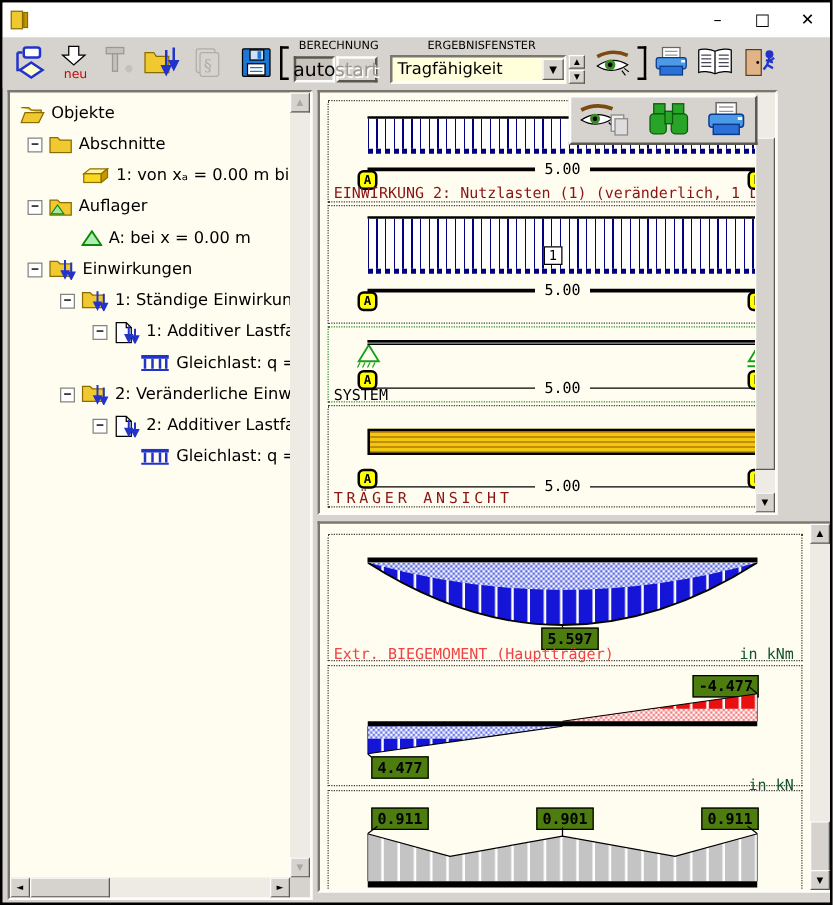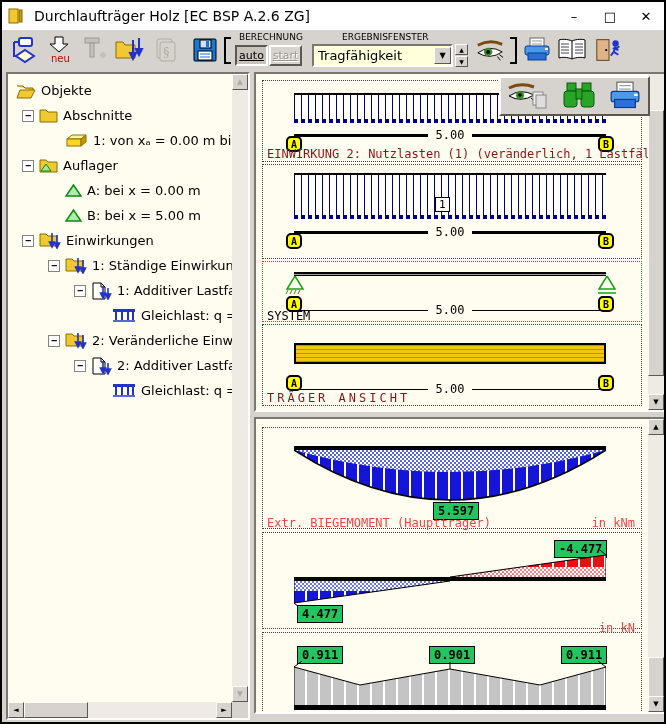--- a/index.html
+++ b/index.html
@@ -12,36 +12,36 @@
   #titlebar{position:absolute;left:0;top:0;width:662px;height:28px;background:#fff;display:flex;align-items:center;}
   #titlebar .ttl{font-size:14px;color:#000;margin-left:8px;white-space:nowrap;}
   .wbtn{width:36px;height:26px;display:flex;align-items:center;justify-content:center;font-size:13px;color:#000;}
 
   
   #toolbar{position:absolute;left:0;top:28px;width:662px;height:40px;background:#d6d3ce;}
   .tbico{position:absolute;top:5px;width:30px;height:30px;display:flex;align-items:center;justify-content:center;}
   .bracket{position:absolute;top:7px;width:7px;height:27px;border:2px solid #000;}
   .bracket.l{border-right:none;} .bracket.r{border-left:none;}
   .grplab{position:absolute;top:2px;font-size:9px;color:#000;letter-spacing:0px;}
-  .tbtn{position:absolute;top:15px;width:33px;height:21px;font-size:11px;display:flex;align-items:center;justify-content:center;
-        background:#d6d3ce;border:2px solid;border-color:#fdfdfb #5a5850 #5a5850 #fdfdfb;text-decoration:underline;}
+  .tbtn{position:absolute;top:15px;width:33px;height:21px;font-size:15px;display:flex;align-items:center;justify-content:center;
+        background:#d6d3ce;border:2px solid;border-color:#fdfdfb #5a5850 #5a5850 #fdfdfb;}
   .tbtn.pressed{background:#c8c4bd;border-color:#5a5850 #fdfdfb #fdfdfb #5a5850;}
   .tbtn.disabled{color:#9b9890;text-shadow:1px 1px 0 #fff;}
   #combo{position:absolute;left:310px;top:14px;width:141px;height:23px;background:#ffffdc;
          border:2px solid;border-color:#7a7770 #fdfdfb #fdfdfb #7a7770;display:flex;align-items:center;}
   #combo .val{flex:1;font-size:13px;padding-left:4px;white-space:nowrap;overflow:hidden;}
   #combo .dd{width:17px;height:17px;background:#d6d3ce;border:1px solid;border-color:#fdfdfb #5a5850 #5a5850 #fdfdfb;
              display:flex;align-items:center;justify-content:center;font-size:8px;}
   .spinbtn{position:absolute;left:453px;width:13px;height:11px;background:#d6d3ce;border:1px solid;
            border-color:#fdfdfb #5a5850 #5a5850 #fdfdfb;display:flex;align-items:center;justify-content:center;font-size:6px;}
 
   
   .panel{position:absolute;background:#fffdf0;border:2px solid;border-color:#7a7770 #fdfdfb #fdfdfb #7a7770;overflow:hidden;}
   #treepanel{left:4px;top:70px;width:244px;height:648px;}
-  #viewtop{left:252px;top:70px;width:412px;height:340px;}
+  #viewtop{left:252px;top:70px;width:368px;height:340px;}
   #viewbottom{left:252px;top:415px;width:412px;height:297px;}
 
   
   .sbtn{position:absolute;width:16px;height:16px;background:#d6d3ce;border:1px solid;
         border-color:#fdfdfb #5a5850 #5a5850 #fdfdfb;display:flex;align-items:center;justify-content:center;
         font-size:7px;color:#000;}
   .sbtn.dis{color:#aaa79f;}
   .track{position:absolute;background:#edebe4;}
   .thumb{position:absolute;background:#d6d3ce;border:1px solid;border-color:#fdfdfb #5a5850 #5a5850 #fdfdfb;}
 
@@ -52,54 +52,53 @@
              justify-content:center;font:bold 10px "DejaVu Sans Mono",monospace;margin-right:5px;flex:none;line-height:1;}
   .trow .spc{width:17px;flex:none;}
   .trow svg{margin-right:5px;flex:none;}
   .tlabel{font-size:13px;color:#000;}
 
   
   .sect{position:absolute;left:6px;width:380px;border:1px dotted #404040;}
   .sect.green{border-color:#2e8b2e;}
   .cap{position:absolute;left:4px;font:12px "DejaVu Sans Mono",monospace;color:#8b1414;white-space:nowrap;}
   .cap.black{color:#000;}
-  .unit{position:absolute;right:6px;font:12px "DejaVu Sans Mono",monospace;color:#ef4444;}
+  .unit{position:absolute;right:6px;font:12px "DejaVu Sans Mono",monospace;color:#14532d;}
   .loadblk{position:absolute;left:31px;width:312px;background:repeating-linear-gradient(90deg,#000080 0 1px,#fff 1px 7px);
            border-top:2px solid #000;}
   .loadblk::after{content:"";position:absolute;left:0;right:0;bottom:-4px;height:4px;
            background:repeating-linear-gradient(90deg,#000080 0 4px,transparent 4px 7px);}
   .llab{position:absolute;background:#fff;border:1px solid #000;font:11px "DejaVu Sans Mono",monospace;padding:0 3px;}
   .dim{position:absolute;left:31px;width:312px;display:flex;align-items:center;font:12px "DejaVu Sans Mono",monospace;color:#000;}
   .dim .bar{flex:1;height:3px;background:#000;}
   .dim.thin .bar{height:1px;}
   .dim .t{padding:0 8px;}
   .ab{position:absolute;width:16px;height:16px;background:#ff0;border:2px solid #000;border-radius:5px;
       display:flex;align-items:center;justify-content:center;font:bold 10px "DejaVu Sans Mono",monospace;color:#000;}
-  .vbox{position:absolute;background:#22c55e;border:1px solid #000;font:bold 12px "DejaVu Sans Mono",monospace;
+  .vbox{position:absolute;background:#4d7c0f;border:1px solid #000;font:bold 12px "DejaVu Sans Mono",monospace;
         color:#000;padding:1px 4px;white-space:nowrap;text-align:center;}
   .goldbeam{position:absolute;left:31px;width:312px;height:21px;border:2px solid #000;background:#f0c810;
         background-image:repeating-linear-gradient(0deg,rgba(160,90,0,.55) 0 1px,transparent 1px 4px);}
   .sysbeam{position:absolute;left:31px;width:312px;height:4px;border-top:2px solid #000;border-bottom:1px solid #000;background:#a0a0a0;}
 
   
   #floattb{position:absolute;right:14px;top:2px;width:151px;height:40px;background:#d6d3ce;
            border:2px solid;border-color:#fdfdfb #5a5850 #5a5850 #fdfdfb;display:flex;align-items:center;
            justify-content:space-around;}
 </style>
 </head>
 <body>
 
 <div id="win">
 
   <div id="titlebar">
     <svg width="18" height="16" style="margin-left:6px" viewBox="0 0 18 16">
       <rect x="1" y="1" width="9" height="14" fill="#f0c830" stroke="#8a6d00"></rect>
       <rect x="11" y="2" width="3" height="12" fill="#c89800" stroke="#8a6d00"></rect>
     </svg>
-    <span class="ttl">Durchlaufträger Holz [EC BSP A.2.6 ZG]</span>
     <div style="margin-left:auto;display:flex;">
       <div class="wbtn">–</div>
       <div class="wbtn">□</div>
       <div class="wbtn">✕</div>
     </div>
   </div>
 
   <div id="toolbar">
     <div class="tbico" style="left:8px">
       <svg width="28" height="28" viewBox="0 0 28 28">
@@ -248,27 +247,20 @@
       </div>
 
       <div class="trow" style="padding-left:40px">
         <span class="spc"></span>
         <svg width="17" height="14" viewBox="0 0 17 14">
           <polygon points="8.5,1 1,12 16,12" fill="#b0ecb0" stroke="#0a8a0a" stroke-width="1.5"></polygon>
         </svg>
         <span class="tlabel">A: bei x = 0.00 m</span>
       </div>
 
-      <div class="trow" style="padding-left:40px">
-        <span class="spc"></span>
-        <svg width="17" height="14" viewBox="0 0 17 14">
-          <polygon points="8.5,1 1,12 16,12" fill="#b0ecb0" stroke="#0a8a0a" stroke-width="1.5"></polygon>
-        </svg>
-        <span class="tlabel">B: bei x = 5.00 m</span>
-      </div>
 
       <div class="trow" style="padding-left:14px">
         <span class="exp">−</span>
         <svg width="22" height="17" viewBox="0 0 22 17">
           <path d="M1,2 h6 l2,2 h9 v10 h-17 z" fill="#f0c830" stroke="#8a6d00"></path>
           <g stroke="#2233cc" stroke-width="1.6" fill="#2233cc">
             <line x1="13" y1="1" x2="13" y2="11"></line>
               <polygon points="10.5,10 15.5,10 13,15"></polygon>
             <line x1="18" y1="3" x2="18" y2="12"></line>
               <polygon points="15.5,11 20.5,11 18,16"></polygon>

